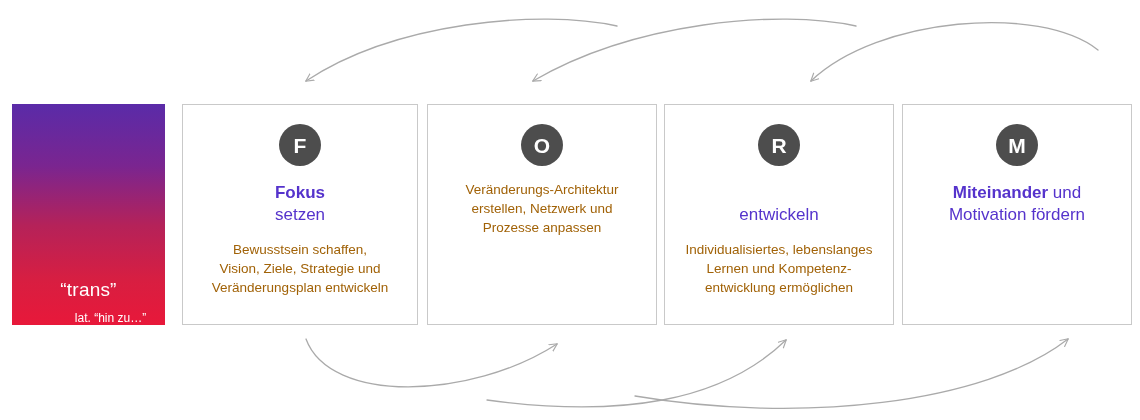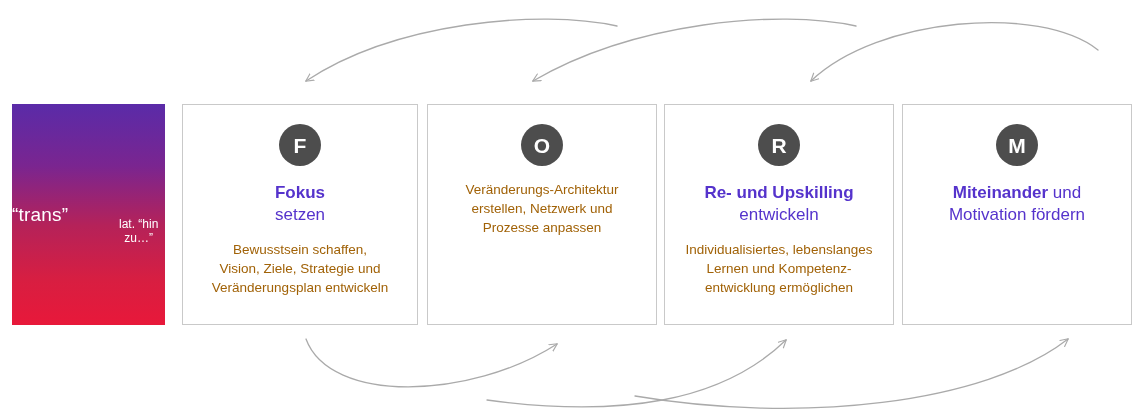--- a/index.html
+++ b/index.html
@@ -13,25 +13,25 @@
   #stage{position:absolute;left:0;top:0;width:1140px;height:420px;}
 
   
   #arrows{position:absolute;left:0;top:0;width:1140px;height:420px;pointer-events:none;}
 
   
   .trans-panel{
     position:absolute;
     left:12px;top:104px;width:153px;height:221px;
     background:linear-gradient(180deg,#5A2BA8 0%,#7A2590 28%,#B52259 55%,#D81E41 80%,#E8183A 100%);
-    display:flex;flex-direction:row;align-items:center;justify-content:space-between;
+    display:flex;flex-direction:column;align-items:center;justify-content:flex-end;
     color:#ffffff;text-align:center;
   }
   .trans-title{font-size:19px;font-weight:400;letter-spacing:.2px;}
-  .trans-sub{font-size:12px;font-weight:400;margin-top:32px;padding-left:44px;}
+  .trans-sub{font-size:12px;font-weight:400;margin-top:10px;padding-left:44px;}
 
   
   .card{
     position:absolute;top:104px;height:221px;
     background:#ffffff;
     border:1px solid #C9C9C9;
     box-sizing:border-box;
     display:flex;flex-direction:column;align-items:center;
     text-align:center;
   }
@@ -101,21 +101,21 @@
   </div>
 
   <div class="card c2">
     <div class="badge">O</div>
     <div class="desc">Veränderungs-Architektur<br>erstellen, Netzwerk und<br>Prozesse anpassen</div>
   </div>
 
   <div class="card c3">
     <div class="badge">R</div>
     <div class="heading">
-      <span class="strong">Re- und Upskilling</span><br>
+      <br>
       <span class="light">entwickeln</span>
     </div>
     <div class="desc">Individualisiertes, lebenslanges<br>Lernen und Kompetenz-<br>entwicklung ermöglichen</div>
   </div>
 
   <div class="card c4">
     <div class="badge">M</div>
     <div class="heading">
       <span class="strong">Miteinander</span><span class="light"> und<br>Motivation fördern</span>
     </div>

